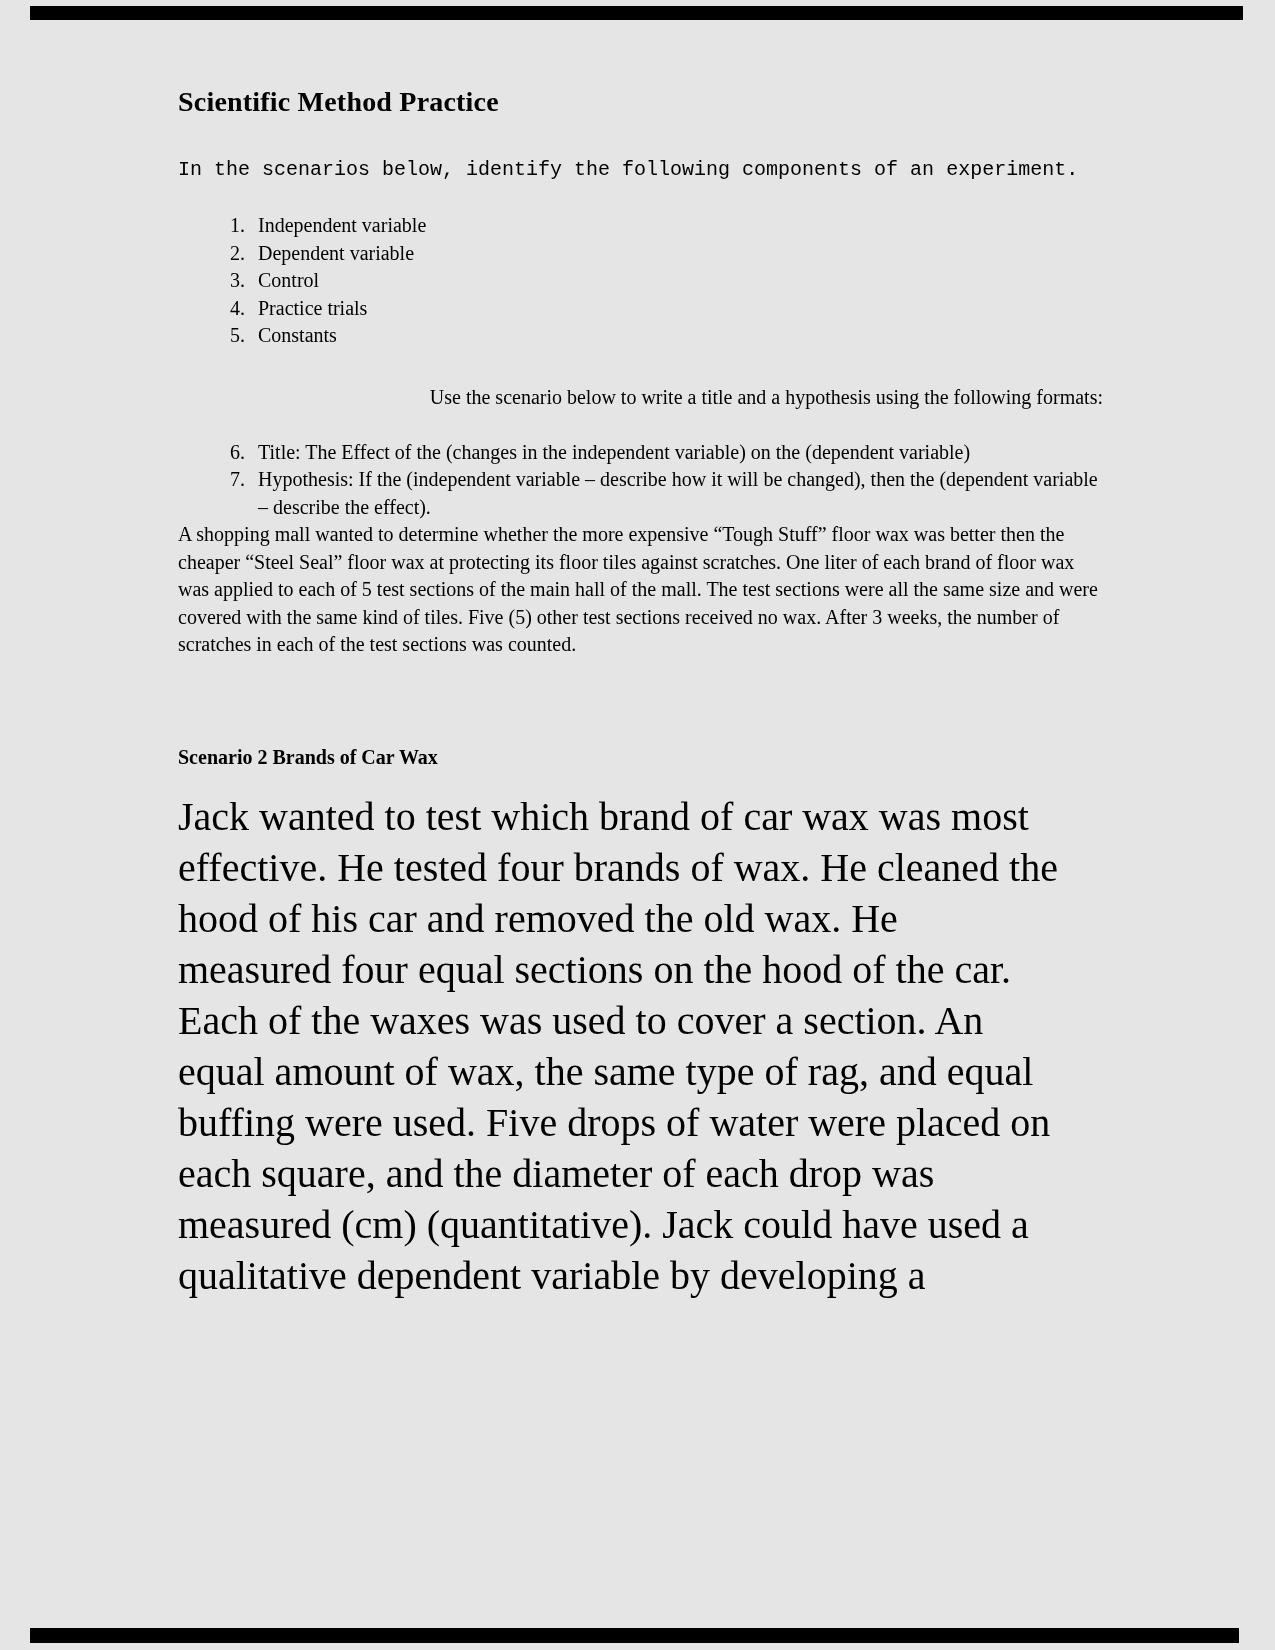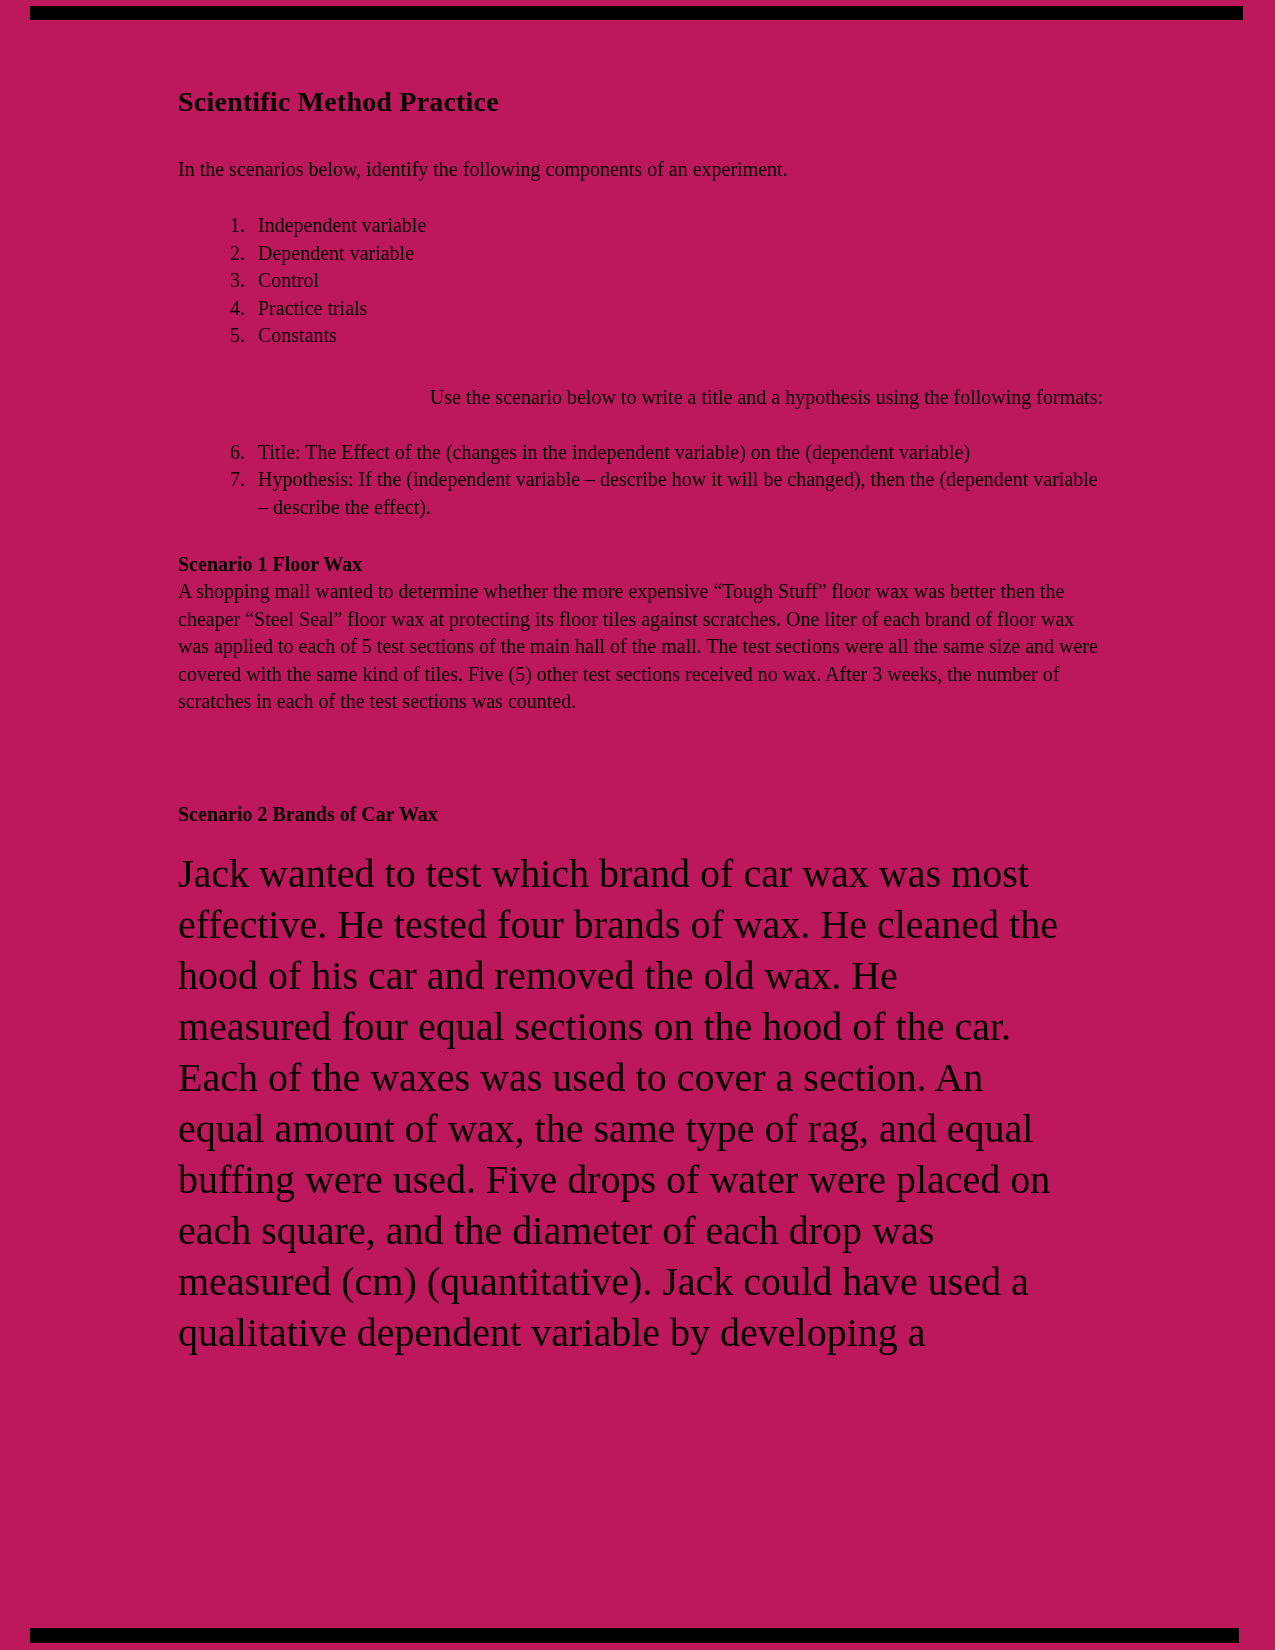--- a/index.html
+++ b/index.html
@@ -4,21 +4,21 @@
 <style>
   html, body {
     margin: 0;
     padding: 0;
     background: #ffffff;
   }
   .page {
     position: relative;
     width: 1275px;
     height: 1650px;
-    background: #be185d;
+    background: #e5e5e5;
     color: #000000;
     font-family: "Liberation Serif", serif;
     overflow: hidden;
   }
   .scan-bar {
     position: absolute;
     background: #000000;
   }
   .scan-bar.top {
     left: 30px;
@@ -41,20 +41,21 @@
   .doc-title {
     margin: 86px 0 0 0;
     font-size: 28px;
     font-weight: bold;
     letter-spacing: 0.2px;
   }
   .intro {
     margin: 38px 0 0 0;
     font-size: 20px;
     line-height: 27px;
+    font-family: Liberation Mono, monospace;
   }
   ol.num-list {
     margin: 29px 0 0 0;
     padding: 0 0 0 72px;
     font-size: 20px;
     line-height: 27.5px;
     list-style: decimal outside;
   }
   ol.num-list li {
     padding-left: 8px;
@@ -112,21 +113,20 @@
       <li>Constants</li>
     </ol>
 
     <p class="format-intro">Use the scenario below to write a title and a hypothesis using the following formats:</p>
 
     <ol class="num-list format-list" start="6">
       <li>Title:  The Effect of the (changes in the independent variable) on the (dependent variable)</li>
       <li>Hypothesis:  If the (independent variable – describe how it will be changed), then the (dependent variable – describe the effect).</li>
     </ol>
 
-    <h2 class="scenario-heading">Scenario 1 Floor Wax</h2>
     <p class="scenario-body">A shopping mall wanted to determine whether the more expensive “Tough Stuff” floor wax was better then the cheaper “Steel Seal” floor wax at protecting its floor tiles against scratches.  One liter of each brand of floor wax was applied to each of 5 test sections of the main hall of the mall.  The test sections were all the same size and were covered with the same kind of tiles.  Five (5) other test sections received no wax.  After 3 weeks, the number of scratches in each of the test sections was counted.</p>
 
     <h2 class="scenario-heading second">Scenario 2 Brands of Car Wax</h2>
     <p class="scenario-body big">Jack wanted to test which brand of car wax was most effective.  He tested four brands of wax.  He cleaned the hood of his car and removed the old wax.  He measured four equal sections on the hood of the car.  Each of the waxes was used to cover a section.  An equal amount of wax, the same type of rag, and equal buffing were used.  Five drops of water were placed on each square, and the diameter of each drop was measured (cm) (quantitative).  Jack could have used a qualitative dependent variable by developing a</p>
   </div>
 
   <div class="scan-bar bottom"></div>
 </div>
 
 </body></html>

